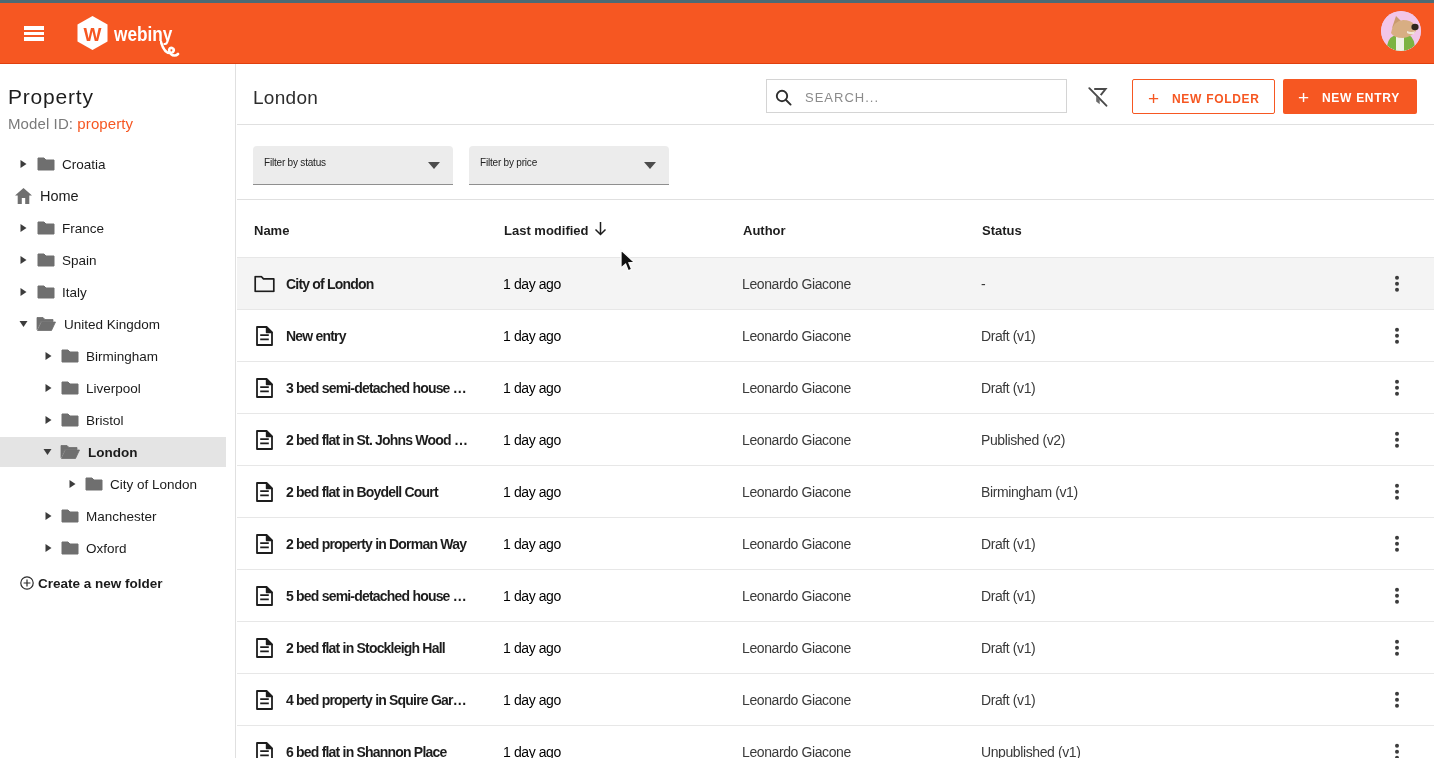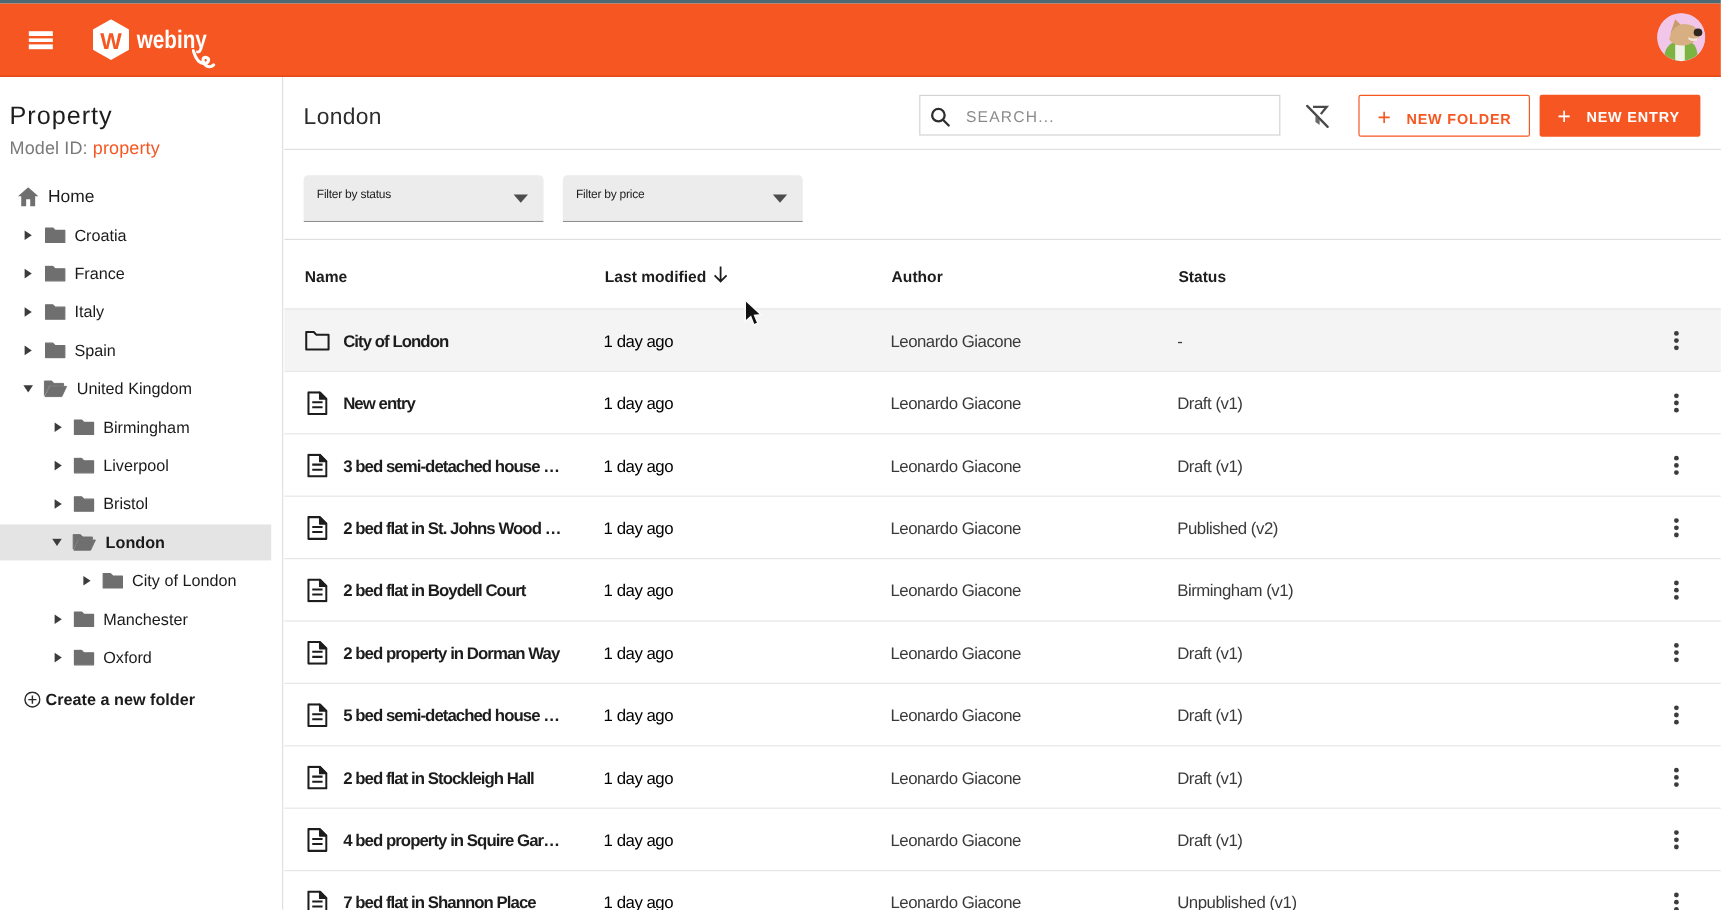--- a/index.html
+++ b/index.html
@@ -91,60 +91,60 @@
       </g>
     </svg>
   </div>
 </div>
 
 <div class="sidebar"></div>
 <div class="prop-title">Property</div>
 <div class="prop-sub">Model ID: <b>property</b></div>
 <div class="tree" id="tree">
   <div class="trow">
+      <svg class="ticon" style="left:20px" width="7" height="9" viewBox="0 0 7 9">
+        <path d="M0.5 0.5 L6.5 4.5 L0.5 8.5 Z" fill="#3c3c3c"></path>
+      </svg>
+      <svg class="ticon" style="left:37px" width="18" height="14" viewBox="0 0 18 14">
+        <path d="M1 1 L7 1 L9 3 L17 3 L17 13 L1 13 Z" fill="#6f6f6f" stroke="#6f6f6f" stroke-width="1" stroke-linejoin="round"></path>
+      </svg>
+      <div class="tlabel" style="left:62px">Croatia</div>
+    </div>
+  <div class="trow">
       <svg class="ticon" style="left:15px" width="17" height="16" viewBox="0 0 17 16">
         <path d="M8.5 0 L17 7.5 L14.3 7.5 L14.3 16 L10.2 16 L10.2 10 L6.8 10 L6.8 16 L2.7 16 L2.7 7.5 L0 7.5 Z" fill="#6f6f6f"></path>
       </svg>
       <div class="tlabel" style="left:40px;font-size:14.5px">Home</div>
     </div>
   <div class="trow">
       <svg class="ticon" style="left:20px" width="7" height="9" viewBox="0 0 7 9">
         <path d="M0.5 0.5 L6.5 4.5 L0.5 8.5 Z" fill="#3c3c3c"></path>
       </svg>
       <svg class="ticon" style="left:37px" width="18" height="14" viewBox="0 0 18 14">
         <path d="M1 1 L7 1 L9 3 L17 3 L17 13 L1 13 Z" fill="#6f6f6f" stroke="#6f6f6f" stroke-width="1" stroke-linejoin="round"></path>
       </svg>
-      <div class="tlabel" style="left:62px">Croatia</div>
+      <div class="tlabel" style="left:62px">France</div>
     </div>
   <div class="trow">
       <svg class="ticon" style="left:20px" width="7" height="9" viewBox="0 0 7 9">
         <path d="M0.5 0.5 L6.5 4.5 L0.5 8.5 Z" fill="#3c3c3c"></path>
       </svg>
       <svg class="ticon" style="left:37px" width="18" height="14" viewBox="0 0 18 14">
         <path d="M1 1 L7 1 L9 3 L17 3 L17 13 L1 13 Z" fill="#6f6f6f" stroke="#6f6f6f" stroke-width="1" stroke-linejoin="round"></path>
       </svg>
-      <div class="tlabel" style="left:62px">France</div>
+      <div class="tlabel" style="left:62px">Spain</div>
     </div>
   <div class="trow">
       <svg class="ticon" style="left:20px" width="7" height="9" viewBox="0 0 7 9">
         <path d="M0.5 0.5 L6.5 4.5 L0.5 8.5 Z" fill="#3c3c3c"></path>
       </svg>
       <svg class="ticon" style="left:37px" width="18" height="14" viewBox="0 0 18 14">
         <path d="M1 1 L7 1 L9 3 L17 3 L17 13 L1 13 Z" fill="#6f6f6f" stroke="#6f6f6f" stroke-width="1" stroke-linejoin="round"></path>
       </svg>
       <div class="tlabel" style="left:62px">Italy</div>
-    </div>
-  <div class="trow">
-      <svg class="ticon" style="left:20px" width="7" height="9" viewBox="0 0 7 9">
-        <path d="M0.5 0.5 L6.5 4.5 L0.5 8.5 Z" fill="#3c3c3c"></path>
-      </svg>
-      <svg class="ticon" style="left:37px" width="18" height="14" viewBox="0 0 18 14">
-        <path d="M1 1 L7 1 L9 3 L17 3 L17 13 L1 13 Z" fill="#6f6f6f" stroke="#6f6f6f" stroke-width="1" stroke-linejoin="round"></path>
-      </svg>
-      <div class="tlabel" style="left:62px">Spain</div>
     </div>
   <div class="trow">
       <svg class="ticon" style="left:19px" width="9" height="7" viewBox="0 0 9 7">
         <path d="M0.5 0.5 L8.5 0.5 L4.5 6.5 Z" fill="#3c3c3c"></path>
       </svg>
       <svg class="ticon" style="left:36px" width="20" height="15" viewBox="0 0 20 15">
         <path d="M1 1 L7 1 L9 3 L17 3 L17 5 L5 5 L1 13 Z" fill="#6f6f6f" stroke="#6f6f6f" stroke-width="0.8" stroke-linejoin="round"></path>
         <path d="M5.5 5.5 L19.5 5.5 L15.5 14 L1.5 14 Z" fill="#6f6f6f" stroke="#6f6f6f" stroke-width="0.8" stroke-linejoin="round"></path>
       </svg>
       <div class="tlabel" style="left:64px">United Kingdom</div>
@@ -408,21 +408,21 @@
           <div></div>
           <div></div>
         </div>
       </div>
     <div class="row">
         <svg class="cicon" style="left:19px" width="17" height="20" viewBox="0 0 17 20">
           <path d="M1 1 L10.5 1 L16 6.5 L16 19 L1 19 Z" fill="none" stroke="#1d1d1d" stroke-width="1.8" stroke-linejoin="round"></path>
           <path d="M10.5 1 L10.5 6.5 L16 6.5 Z" fill="#1d1d1d" stroke="#1d1d1d" stroke-width="1.4" stroke-linejoin="round"></path>
           <path d="M4.2 9.2 L12.8 9.2 M4.2 13.4 L12.8 13.4" stroke="#1d1d1d" stroke-width="1.7"></path>
         </svg>
-        <div class="cname">7 bed flat in Shannon Place</div>
+        <div class="cname">6 bed flat in Shannon Place</div>
         <div class="cmod">1 day ago</div>
         <div class="cauth">Leonardo Giacone</div>
         <div class="cstat">Unpublished (v1)</div>
         <div class="kebab">
           <div></div>
           <div></div>
           <div></div>
         </div>
       </div>
   </div>

